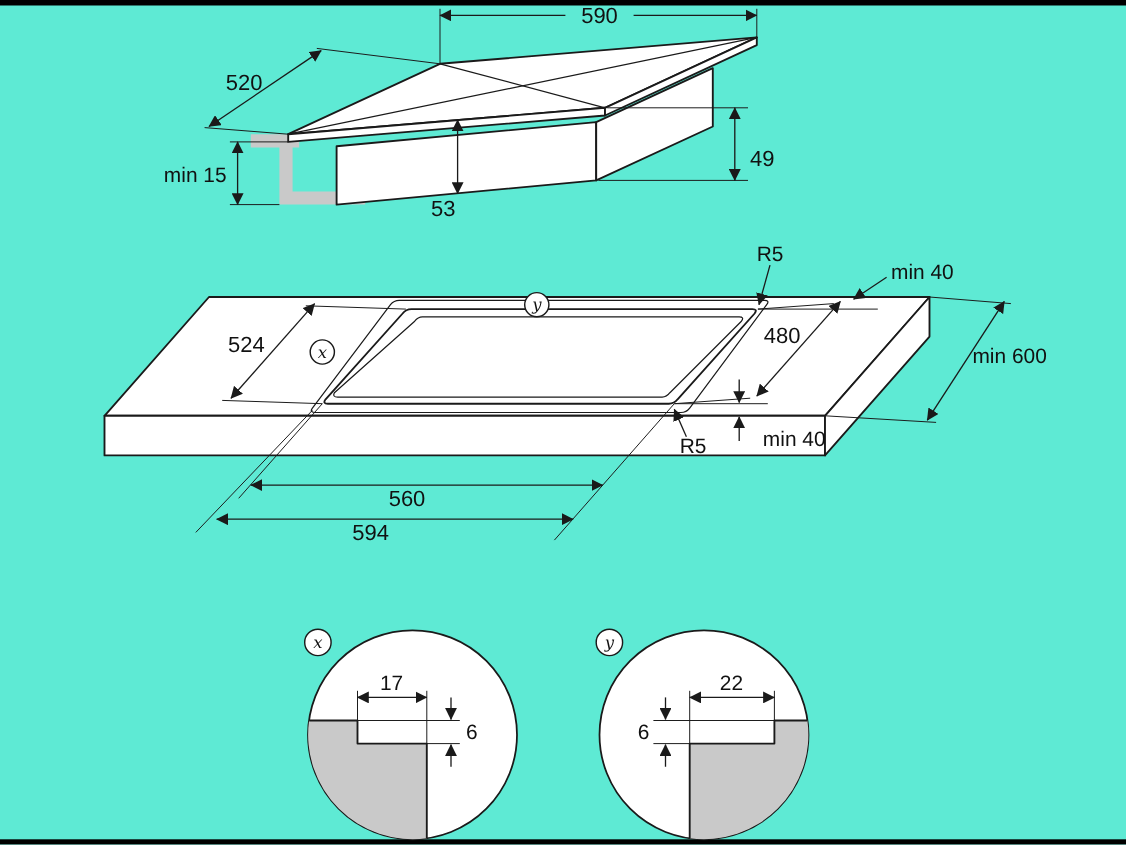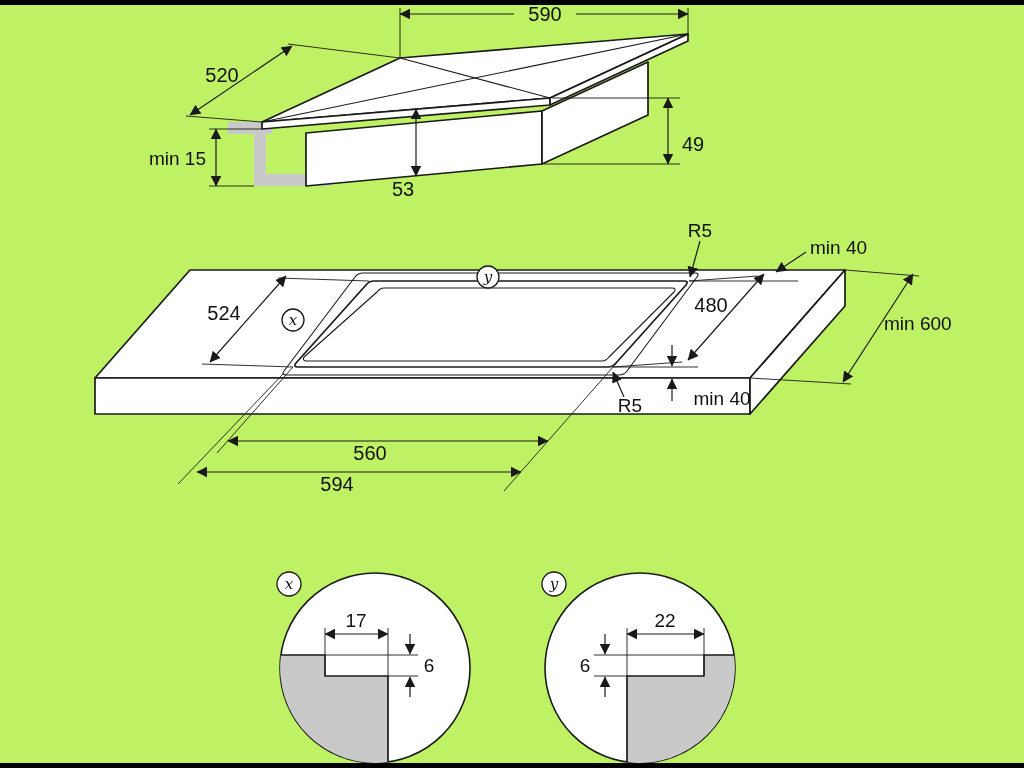--- a/index.html
+++ b/index.html
@@ -1,16 +1,16 @@
 <!DOCTYPE html>
 <html><head>
 <meta charset="utf-8">
 <style>
   html,body{margin:0;padding:0;background:#fff;}
-  .stage{position:relative;width:1024px;height:768px;background:#bef264;overflow:hidden;
+  .stage{position:relative;width:1024px;height:768px;background:#5eead4;overflow:hidden;
          font-family:"Liberation Sans",sans-serif;}
   svg{display:block;}
   text{font-family:"Liberation Sans",sans-serif;fill:#111;font-size:20px;}
   text.small{font-size:19px;}
   text.marker-letter{font-size:15px;font-style:italic;font-family:"DejaVu Serif",serif;}
   .edge{stroke:#1a1a1a;stroke-width:1.7;fill:none;stroke-linejoin:round;}
   .edge-thin{stroke:#1a1a1a;stroke-width:1.1;fill:none;stroke-linejoin:round;}
   .face{fill:#ffffff;stroke:#1a1a1a;stroke-width:1.7;stroke-linejoin:round;}
   .dim{stroke:#1a1a1a;stroke-width:1.2;fill:none;}
   .ext{stroke:#1a1a1a;stroke-width:0.9;fill:none;}

